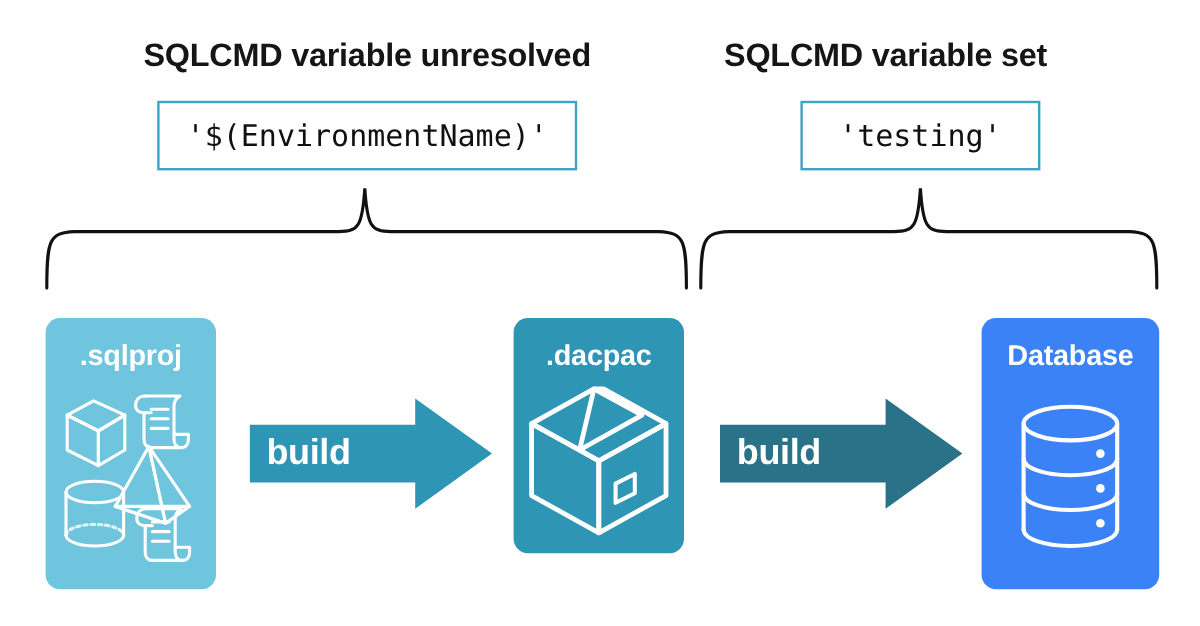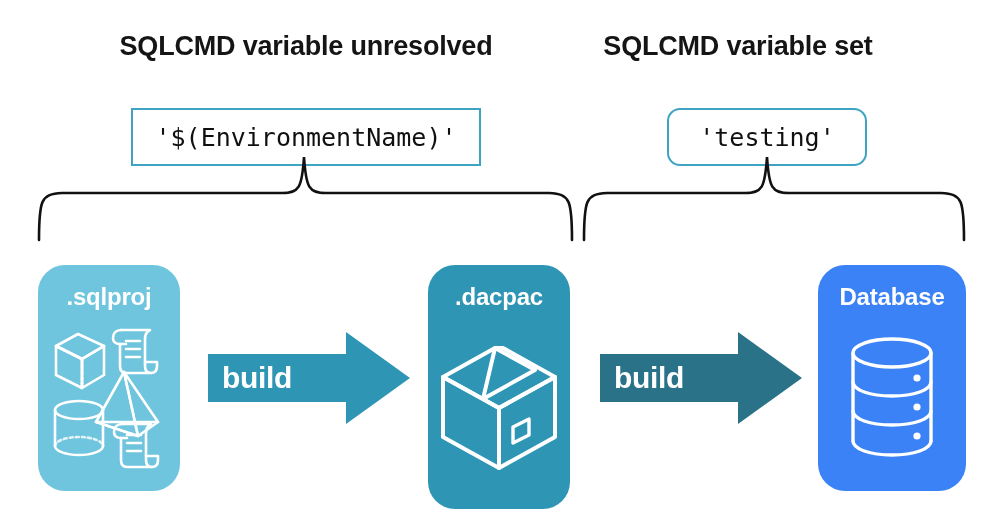--- a/index.html
+++ b/index.html
@@ -31,21 +31,20 @@
 
   
   .code-box {
     position: absolute;
     border: 2px solid #404040;
     background: #ffffff;
     box-sizing: border-box;
     display: flex;
     align-items: center;
     justify-content: center;
-    margin-top: 24px;
   }
   .code-box span {
     font-family: "DejaVu Sans Mono", monospace;
     font-size: 25px;
     color: #101010;
     white-space: pre;
     line-height: 1;
   }
   #code-left  { left: 131px; top: 84px;  width: 350px; height: 58px; }
   #code-right { left: 667px; top: 84px;  width: 200px; height: 58px; }
@@ -55,21 +54,21 @@
     position: absolute;
     left: 0; top: 0;
     width: 1000px;
     height: 522px;
     pointer-events: none;
   }
 
   
   .stage {
     position: absolute;
-    border-radius: 27px;
+    border-radius: 12px;
     box-sizing: border-box;
   }
   .stage-label {
     position: absolute;
     left: 0; right: 0;
     top: 18px;
     text-align: center;
     font-family: "Liberation Sans", sans-serif;
     font-weight: bold;
     font-size: 24px;
@@ -79,21 +78,21 @@
   .stage-art {
     position: absolute;
     left: 0; right: 0;
     top: 52px; bottom: 12px;
     display: flex;
     align-items: center;
     justify-content: center;
   }
 
   #stage-sqlproj  { left: 38px;  top: 265px; width: 142px; height: 226px; }
-  #stage-dacpac   { left: 428px; top: 265px; width: 142px; height: 244px; }
+  #stage-dacpac   { left: 428px; top: 265px; width: 142px; height: 196px; }
   #stage-database { left: 818px; top: 265px; width: 148px; height: 226px; }
 
   
   .arrow {
     position: absolute;
   }
   .arrow-label {
     position: absolute;
     left: 0;
     top: 0;
@@ -117,21 +116,21 @@
 <body style="background: rgb(255, 255, 255);">
 
 <div class="annot-title" id="title-left" style="color: rgb(21, 21, 21);">SQLCMD variable unresolved</div>
 
 <div class="annot-title" id="title-right" style="color: rgb(21, 21, 21);">SQLCMD variable set</div>
 
 <div class="code-box" id="code-left" style="border-color: rgb(63, 163, 196);">
   <span>'$(EnvironmentName)'</span>
 </div>
 
-<div class="code-box" id="code-right" style="border-color: rgb(63, 163, 196); border-radius: 13px;">
+<div class="code-box" id="code-right" style="border-color: rgb(63, 163, 196);">
   <span>'testing'</span>
 </div>
 
 <svg id="brace-layer" viewBox="0 0 1000 522">
 
   <path fill="none" stroke="#111111" stroke-width="2.6" stroke-linecap="round" d="M 39,240
            C 39,200 41,194 62,193
            L 282,193
            C 299,193 302,188 304,157
            C 306,188 309,193 326,193

